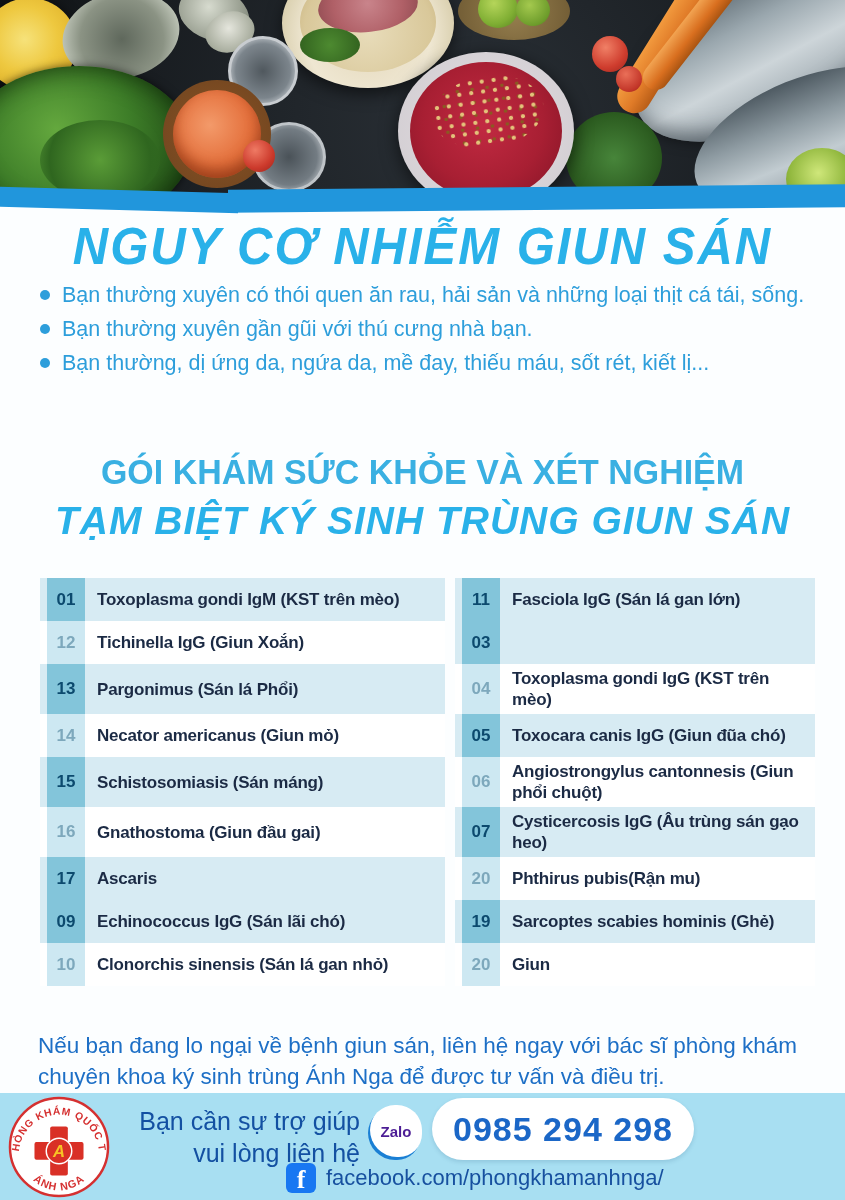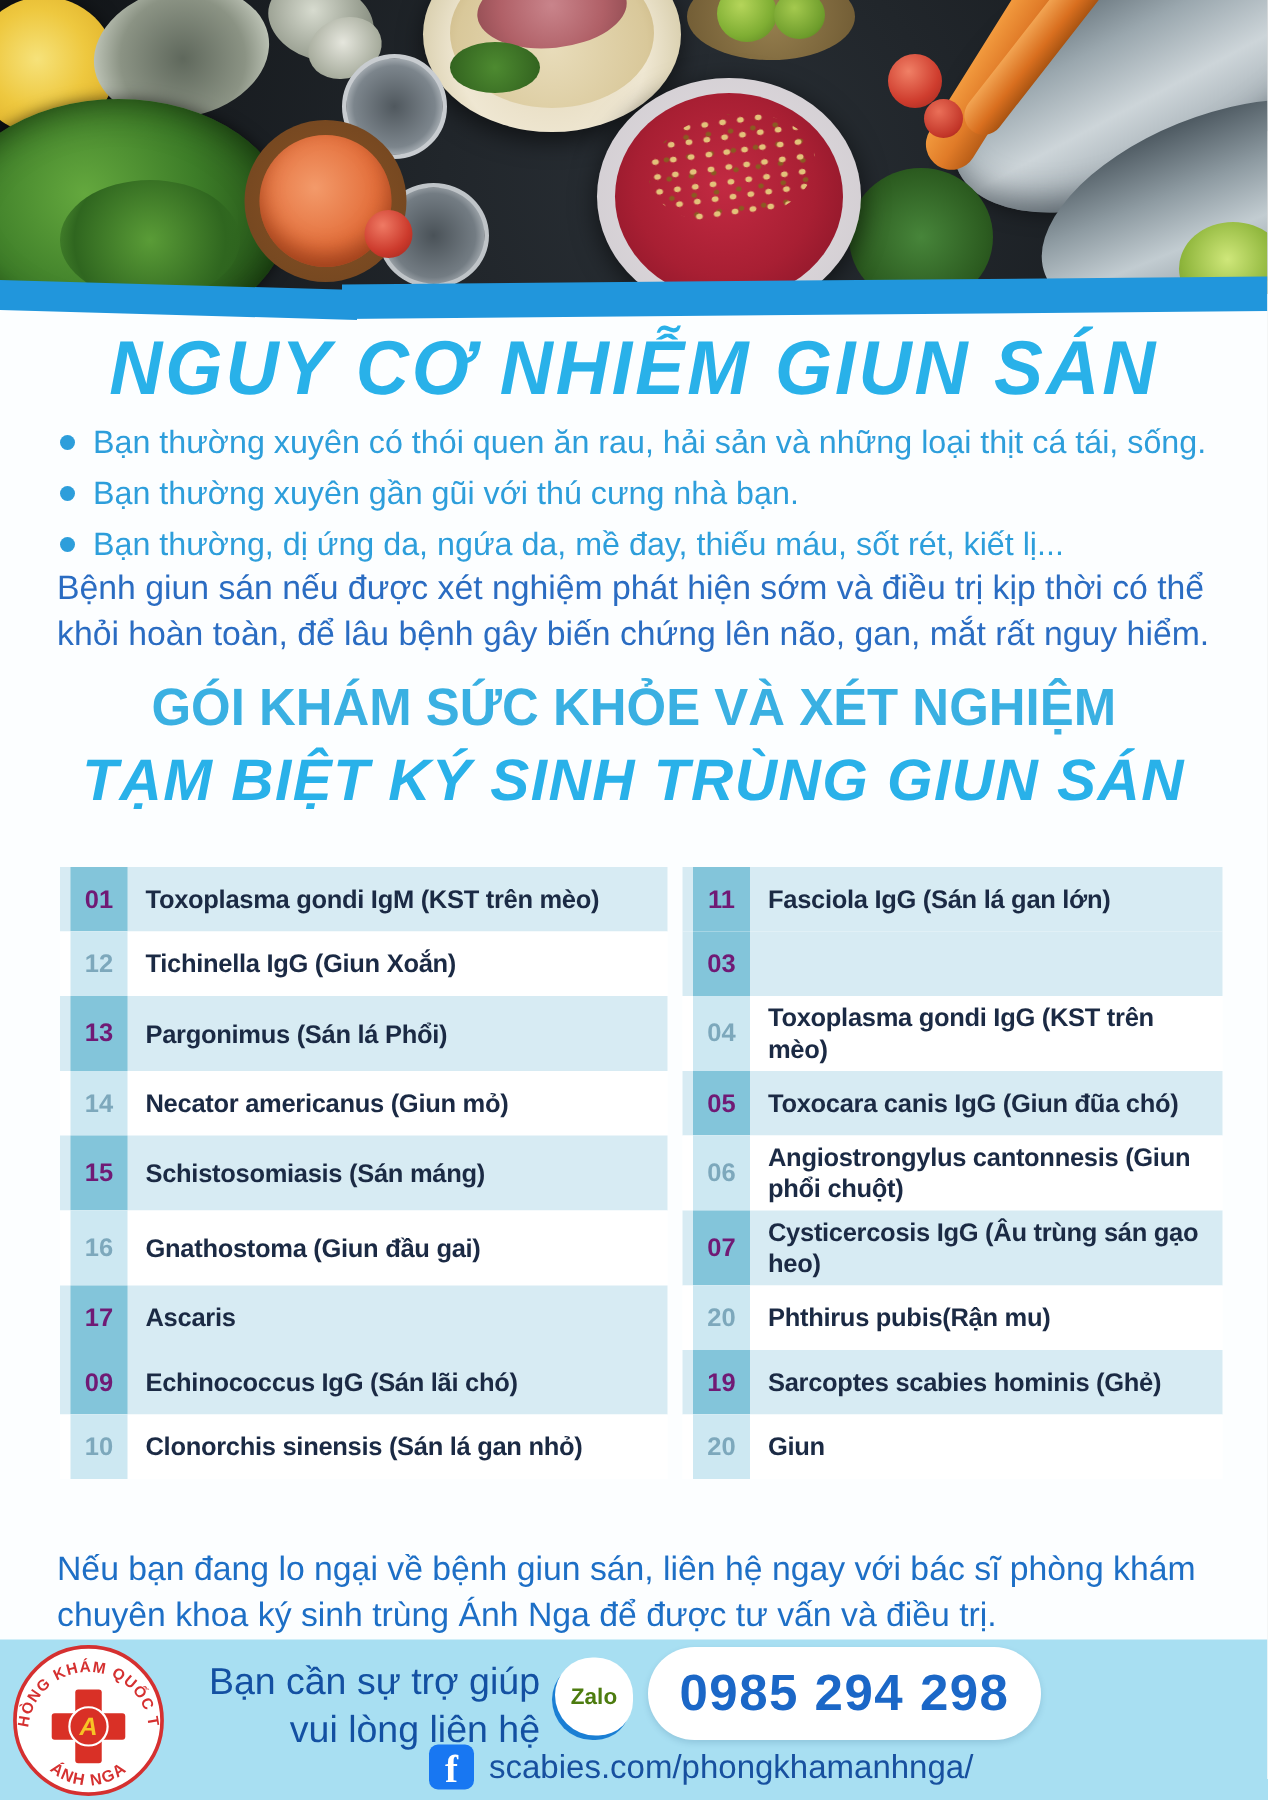--- a/index.html
+++ b/index.html
@@ -104,37 +104,37 @@
     font-size:35px;color:var(--section-blue);font-weight:bold;letter-spacing:0;transform:scaleX(.97);}
   .h3line{position:absolute;top:499px;left:0;width:100%;text-align:center;
     font-size:39px;font-weight:bold;font-style:italic;color:var(--accent-cyan);letter-spacing:1px;}
 
   
   .ttable{position:absolute;top:578px;left:40px;width:775px;
     display:grid;grid-template-columns:405px 360px;column-gap:10px;}
   .trow{display:flex;align-items:center;min-height:43px;background:var(--row-blue);padding-left:7px;}
   .trow.alt{background:#ffffff;}
   .tnum{flex:0 0 38px;align-self:stretch;display:flex;align-items:center;justify-content:center;
-    font-size:17px;font-weight:bold;color:#701a75;background:var(--num-teal);}
+    font-size:17px;font-weight:bold;color:#0c4a6e;background:var(--num-teal);}
   .trow.alt .tnum{background:var(--num-light);color:#7da8bc;}
   .tlabel{font-size:17px;font-weight:bold;color:var(--text-navy);
     padding:4px 4px 4px 12px;letter-spacing:-0.2px;line-height:21px;}
 
   .note{position:absolute;top:1030px;left:38px;width:778px;
     font-size:22.5px;line-height:31px;color:#1d6fc6;}
 
   
   .footer{position:absolute;top:1093px;left:0;width:845px;height:107px;background:var(--footer-band);}
   .logo{position:absolute;left:8px;top:3px;width:102px;height:102px;}
   .help{position:absolute;left:112px;top:12px;width:248px;text-align:right;
     font-size:25px;line-height:32px;color:var(--footer-text);font-weight:500;}
   .zalo{position:absolute;left:370px;top:12px;width:52px;height:52px;cursor:pointer;}
   .zalo .bubble{position:absolute;inset:0;background:#fff;border-radius:50% 50% 46% 54%;
     box-shadow:-2px 3px 0 #1a7fd4;display:flex;align-items:center;justify-content:center;}
-  .zalo .zalo-text{font-size:15px;font-weight:bold;color:#4d7c0f;}
+  .zalo .zalo-text{font-size:15px;font-weight:bold;color:#4c1d95;}
   .phone-pill{position:absolute;left:432px;top:5px;width:262px;height:62px;background:#fff;
     border-radius:34px;display:flex;align-items:center;justify-content:center;
     box-shadow:0 2px 4px rgba(40,90,130,.18);cursor:pointer;}
   .phone-pill span{font-size:34px;font-weight:bold;color:var(--phone-blue);letter-spacing:1px;}
   .fbrow{position:absolute;left:286px;top:70px;display:flex;align-items:center;gap:10px;cursor:pointer;}
   .fbicon{width:30px;height:30px;border-radius:6px;background:var(--facebook-blue);
     display:flex;align-items:flex-end;justify-content:center;overflow:hidden;}
   .fbicon span{color:#fff;font-size:26px;font-weight:bold;line-height:26px;font-family:"Liberation Serif",serif;}
   .fburl{font-size:22px;color:#17509f;}
 </style>
@@ -190,21 +190,20 @@
     <li>
       <span class="dot"></span>
       <span>Bạn thường xuyên gần gũi với thú cưng nhà bạn.</span>
     </li>
     <li>
       <span class="dot"></span>
       <span>Bạn thường, dị ứng da, ngứa da, mề đay, thiếu máu, sốt rét, kiết lị...</span>
     </li>
   </ul>
 
-  <p class="intro">Bệnh giun sán nếu được xét nghiệm phát hiện sớm và điều trị kịp thời có thể khỏi hoàn toàn, để lâu bệnh gây biến chứng lên não, gan, mắt rất nguy hiểm.</p>
 
   <div class="h2line">GÓI KHÁM SỨC KHỎE VÀ XÉT NGHIỆM</div>
   <div class="h3line">TẠM BIỆT KÝ SINH TRÙNG GIUN SÁN</div>
 
   <div class="ttable" id="test-table">
       <div class="trow">
         <div class="tnum">01</div>
         <div class="tlabel">Toxoplasma gondi IgM (KST trên mèo)</div>
       </div>
       <div class="trow">
@@ -309,17 +308,17 @@
     </div>
 
     <div class="phone-pill">
       <span>0985 294 298</span>
     </div>
 
     <div class="fbrow">
       <div class="fbicon">
           <span>f</span>
         </div>
-      <span class="fburl">scabies.com/phongkhamanhnga/</span>
+      <span class="fburl">facebook.com/phongkhamanhnga/</span>
     </div>
   </div>
 
 </div>
 
 </body></html>

